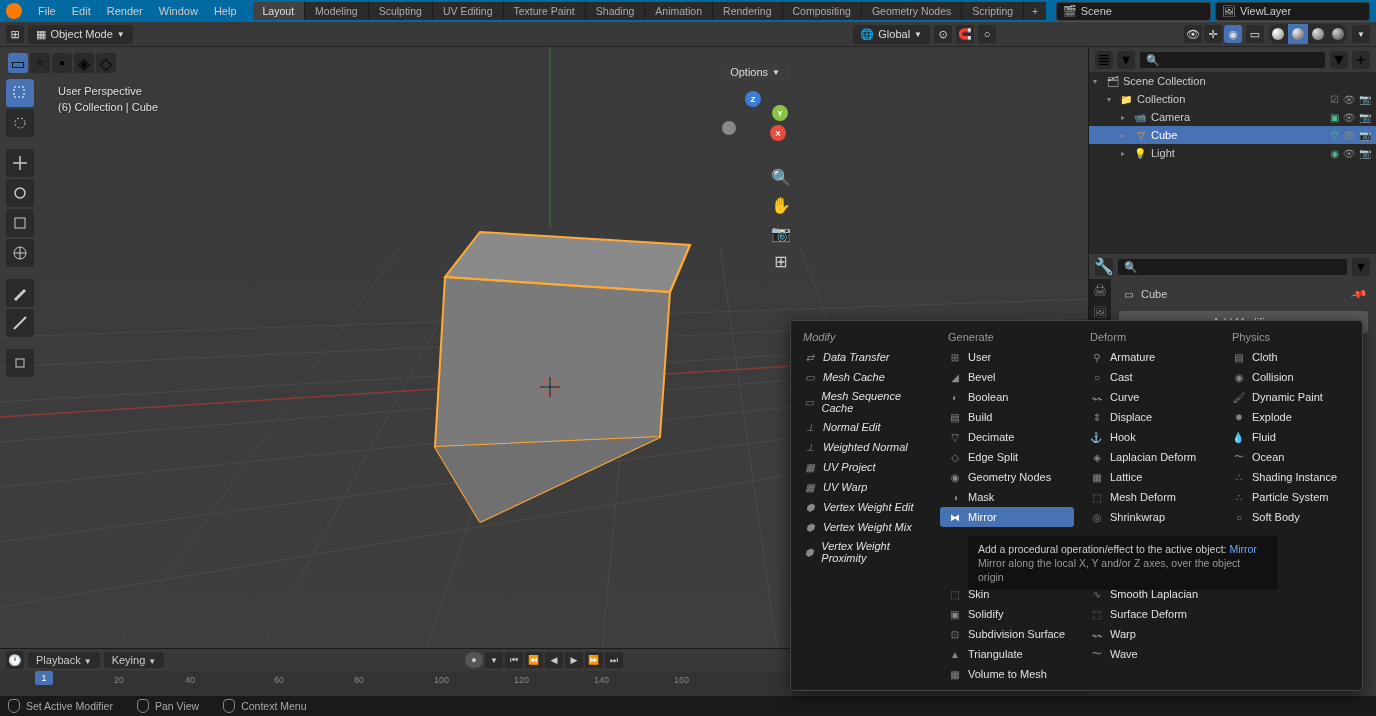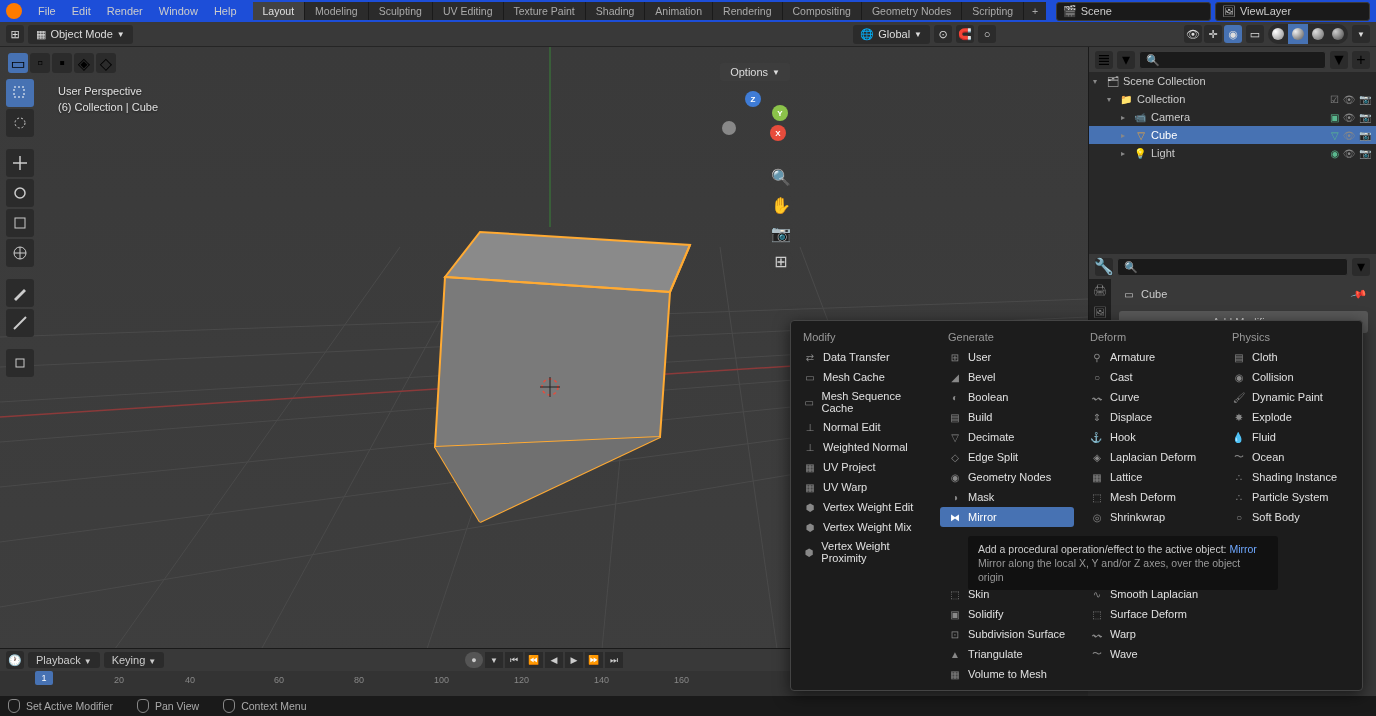--- a/index.html
+++ b/index.html
@@ -1,19 +1,19 @@
 <!DOCTYPE html>
 <html><head>
 <meta charset="utf-8">
 <style>
 * { margin: 0; padding: 0; box-sizing: border-box; font-family: -apple-system, BlinkMacSystemFont, "Segoe UI", sans-serif; user-select: none; }
 body { width: 1376px; height: 716px; background: #393939; overflow: hidden; position: relative; }
 
 
-.top-bar { height: 22px; background: #1d4ed8; display: flex; align-items: center; padding: 0 6px; font-size: 11px; color: #ccc; }
+.top-bar { height: 22px; background: #0369a1; display: flex; align-items: center; padding: 0 6px; font-size: 11px; color: #ccc; }
 .top-bar .logo { width: 16px; height: 16px; background: #ff7b00; border-radius: 50%; margin-right: 8px; }
 .top-bar .menu-item { padding: 0 8px; cursor: pointer; }
 .workspace-tabs { display: flex; margin-left: 8px; font-size: 10.5px; }
 .workspace-tab { padding: 3px 10px; background: #2b2b2b; border-right: 1px solid #1a1a1a; color: #aaa; cursor: pointer; }
 .workspace-tab.active { background: #424242; color: #e0e0e0; }
 .workspace-add { padding: 3px 8px; background: #2b2b2b; color: #aaa; cursor: pointer; }
 .top-right { margin-left: auto; display: flex; align-items: center; gap: 4px; font-size: 11px; }
 .top-right-field { background: #1a1a1a; border: 1px solid #3a3a3a; padding: 2px 6px; border-radius: 3px; color: #ccc; display: flex; align-items: center; gap: 4px; width: 155px; }
 
 
@@ -85,21 +85,21 @@
 .props-tabs { width: 22px; background: #1f1f1f; display: flex; flex-direction: column; }
 .props-tab { width: 22px; height: 22px; display: flex; align-items: center; justify-content: center; font-size: 11px; color: #888; }
 .props-tab.active { background: #4772b3; color: #fff; }
 .props-content { flex: 1; background: #393939; padding: 4px; font-size: 11px; color: #ccc; }
 .props-breadcrumb { display: flex; align-items: center; gap: 4px; padding: 4px 6px; }
 .add-modifier-btn { background: #585858; padding: 5px 12px; border-radius: 3px; margin: 6px 4px; text-align: center; cursor: pointer; }
 
 
 .modifier-menu { position: absolute; left: 790px; top: 320px; background: #1c1c1c; border: 1px solid #444; border-radius: 4px; box-shadow: 0 4px 16px rgba(0,0,0,0.6); z-index: 100; display: flex; font-size: 11px; color: #e0e0e0; padding: 6px 0; }
 .mod-col { width: 142px; padding: 0 2px; }
-.mod-col.wide { width: 145px; }
+.mod-col.wide { width: 145px; font-style: italic; }
 .mod-header { padding: 4px 10px; color: #999; font-weight: normal; }
 .mod-item { padding: 3px 8px; display: flex; align-items: center; gap: 6px; cursor: pointer; border-radius: 3px; margin: 0 2px; }
 .mod-item.highlighted { background: #4772b3; color: #fff; }
 .mod-icon { width: 14px; height: 14px; display: flex; align-items: center; justify-content: center; font-size: 10px; color: #888; }
 .mod-item.highlighted .mod-icon { color: #fff; }
 
 
 .tooltip { position: absolute; left: 968px; top: 536px; background: #111; padding: 6px 10px; border-radius: 3px; font-size: 10.5px; color: #ccc; z-index: 101; max-width: 310px; line-height: 14px; }
 .tooltip .tt-link { color: #6fa8ff; }
 .tooltip .tt-sub { color: #999; }

